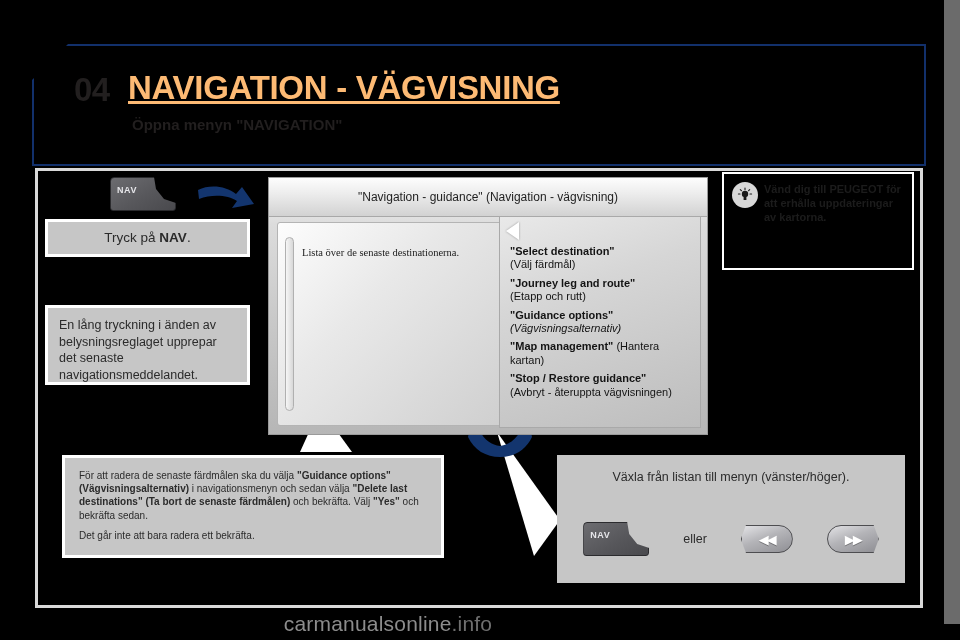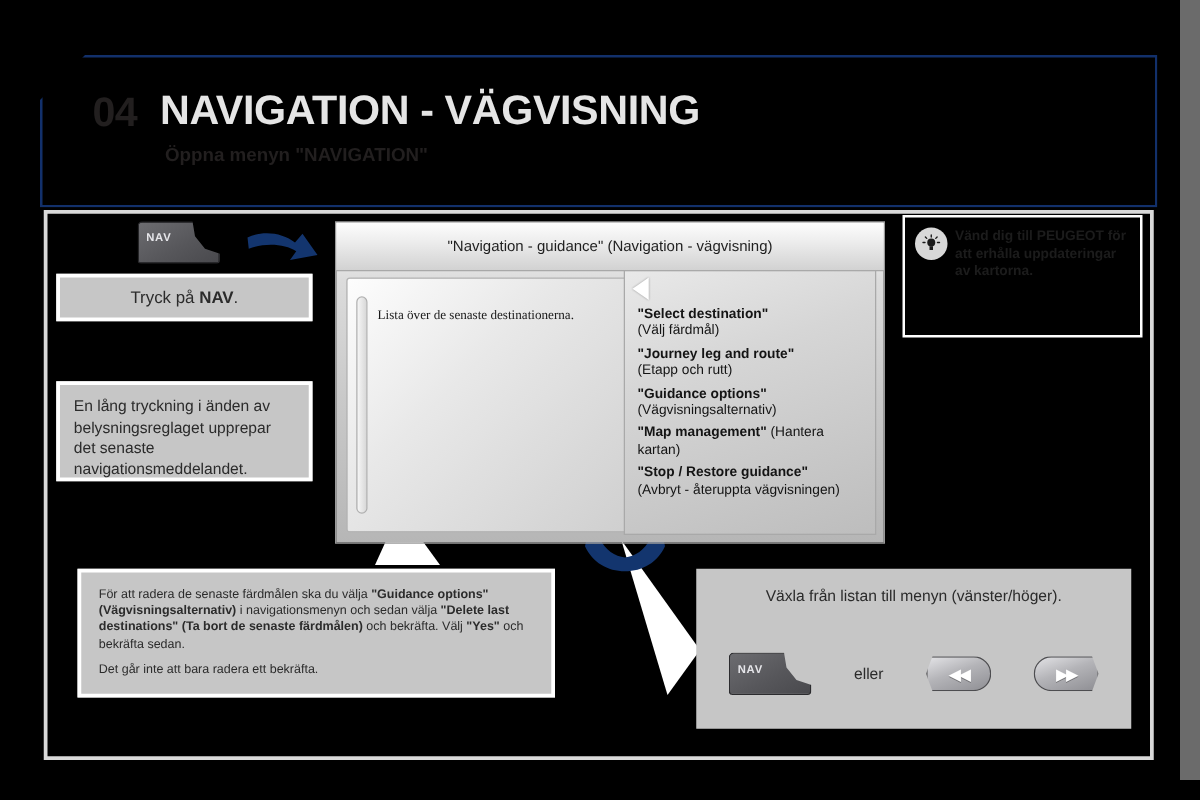--- a/index.html
+++ b/index.html
@@ -49,23 +49,24 @@
     font-size: 33px;
     font-weight: bold;
     color: #221f1f;
     letter-spacing: -0.5px;
   }
   .chapter-title {
     position: absolute;
     left: 96px; top: 25px;
     font-size: 33px;
     font-weight: bold;
-    color: #e5e5e5;
+    color: #fdba74;
     letter-spacing: -0.3px;
     white-space: nowrap;
+    text-decoration: underline;
   }
   .chapter-sub {
     position: absolute;
     left: 100px; top: 72px;
     font-size: 15px;
     font-weight: bold;
     color: #221f1f;
     white-space: nowrap;
   }
 
@@ -376,21 +377,21 @@
         <div class="list-scroll"></div>
         <div class="list-text">Lista över de senaste destinationerna.</div>
       </div>
       <div class="menu-pane">
         <div class="menu-back"></div>
         <div class="menu-items">
             <div class="mi"><b>"Select destination"</b><span style="display: block;">
 (Välj färdmål)</span></div>
             <div class="mi"><b>"Journey leg and route"</b><span style="display: block;">
 (Etapp och rutt)</span></div>
-            <div class="mi"><b>"Guidance options"</b><span style="display: block;">
+            <div class="mi"><b>"Guidance options"</b><span style="display: block; font-style: italic;">
 (Vägvisningsalternativ)</span></div>
             <div class="mi inline"><b>"Map management"</b><span> (Hantera kartan)</span></div>
             <div class="mi"><b>"Stop / Restore guidance"</b><span style="display: block;">
 (Avbryt - återuppta vägvisningen)</span></div>
           </div>
       </div>
     </div>
   </div>
 
   <div class="gbox box-press">
@@ -433,14 +434,17 @@
           <line x1="3.3" y1="2.6" x2="4.4" y2="3.7"></line>
           <line x1="12.7" y1="2.6" x2="11.6" y2="3.7"></line>
           <line x1="1.4" y1="7" x2="3" y2="7"></line>
           <line x1="14.6" y1="7" x2="13" y2="7"></line>
         </g>
       </svg>
     </div>
     <div class="note-text">Vänd dig till PEUGEOT för att erhålla uppdateringar av kartorna.</div>
   </div>
 
+  <div class="watermark">
+    <span>carmanualsonline</span><span class="dim">.info</span>
+  </div>
 
 </div>
 
 </body></html>

